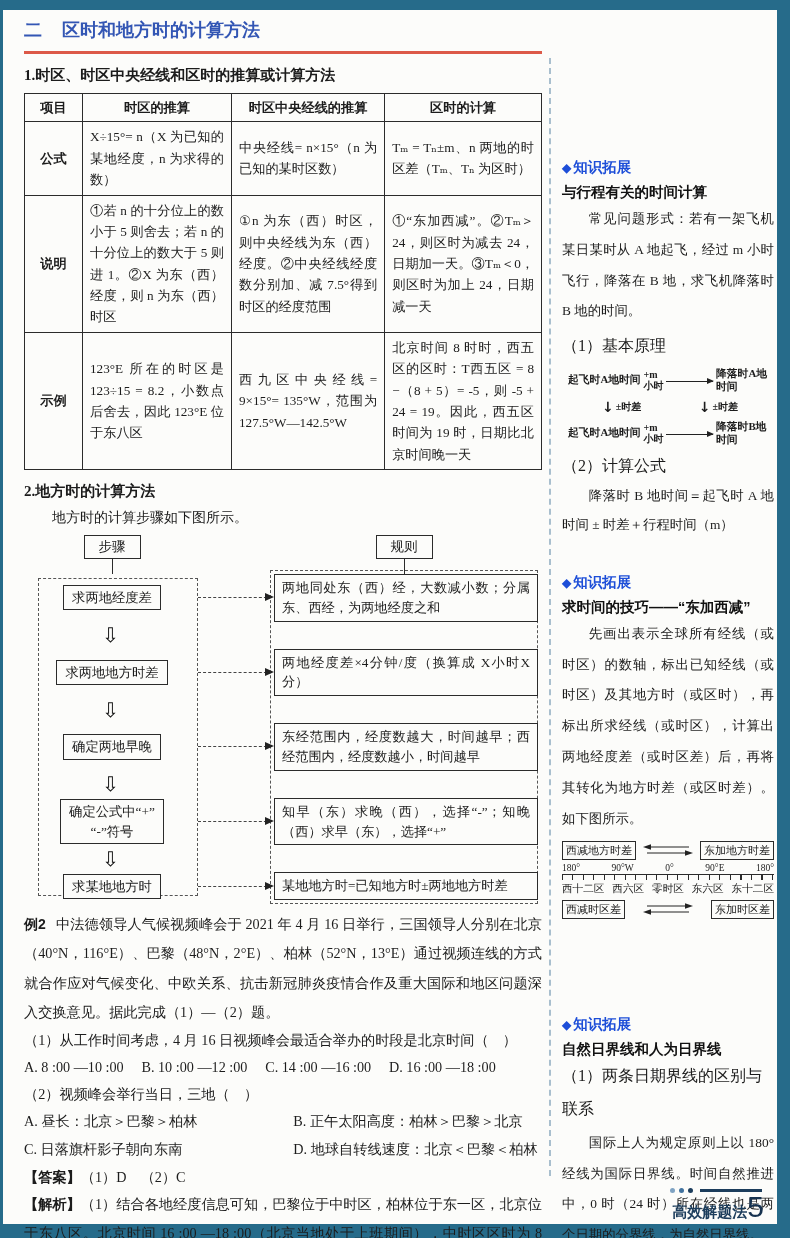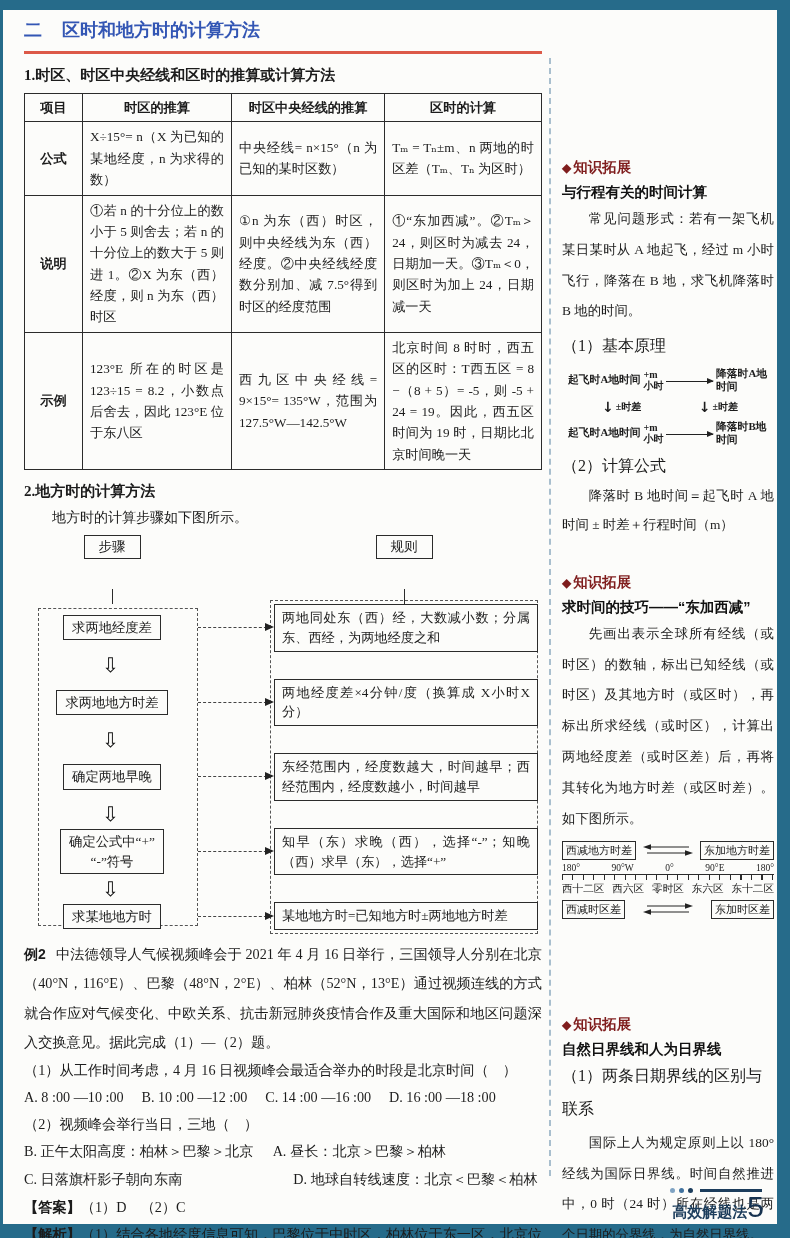--- a/index.html
+++ b/index.html
@@ -25,21 +25,21 @@
   table.calc th,table.calc td{border:1.4px solid #2b2b2b;padding:4px 7px;vertical-align:middle;}
   table.calc th{font-weight:bold;text-align:center;padding:3px 2px;}
   td.rowlab{font-weight:bold;text-align:center;width:44px;padding:2px;}
   td.cell{text-align:justify;}
   col.c0{width:50px;} col.c1{width:152px;} col.c2{width:156px;} col.c3{width:160px;}
   .intro{font-size:14px;text-indent:2em;margin:4px 0 8px 0;}
 
   
   .flowchart{position:relative;margin:2px 0 10px 2px;width:512px;}
   .fc-headers{display:flex;position:relative;z-index:2;}
-  .fc-hw{display:flex;flex-direction:column;align-items:center;gap:30px;}
+  .fc-hw{display:flex;flex-direction:column;align-items:center;}
   .fc-hw.left{width:172px;}
   .fc-hw.right{width:268px;margin-left:auto;}
   .fc-header{border:1.4px solid #2b2b2b;padding:2px 14px;font-size:13.5px;background:#fcfcfa;}
   .fc-vline{width:0;border-left:1.4px solid #2b2b2b;height:15px;}
   .fc-body{position:relative;}
   .fc-frame{position:absolute;border:1.4px dashed #555;}
   .fc-frame.left{left:12px;top:4px;width:158px;bottom:4px;}
   .fc-frame.right{right:0;top:-4px;width:266px;bottom:-4px;}
   .fc-rows{position:relative;z-index:1;}
   .fc-row{display:flex;align-items:center;}
@@ -59,21 +59,21 @@
   .ex-label{font-weight:bold;font-size:14px;font-family:"Liberation Sans","DejaVu Sans",sans-serif;margin-right:10px;}
   .qline{font-size:14.2px;line-height:1.9;}
   .optgrid{display:flex;flex-wrap:wrap;font-size:14.2px;line-height:1.95;}
   .optgrid .o{width:52%;} .optgrid .o.r{width:48%;}
   .blab{font-weight:bold;}
 
   
   .sidebar{position:absolute;left:562px;top:10px;width:212px;}
   .kb{margin-top:0;}
   .kb-badge{font-family:Liberation Sans, sans-serif;font-weight:bold;
-            font-size:14.5px;color:#7f1d1d;}
+            font-size:14.5px;color:#1d4ed8;}
   .kb-badge .dia{margin-right:2px;font-size:12px;}
   .kb-title{font-family:"Liberation Sans","DejaVu Sans",sans-serif;font-weight:bold;
             font-size:14.5px;color:#111;margin-top:6px;}
   .kb-p{font-size:13.4px;line-height:2.3;text-align:justify;text-indent:2em;margin:2px 0;}
   .kb-sub{font-size:16px;line-height:2.1;}
   .kb-formula{font-size:13.4px;line-height:2.1;text-indent:2em;text-align:justify;}
 
   
   .flight{margin:4px 0 2px 6px;width:200px;font-size:10.8px;}
   .f-row{display:flex;align-items:center;}
@@ -247,22 +247,22 @@
 
         </div>
       </div>
     </div>
 
     <div class="para"><span class="ex-label">例2</span><span>中法德领导人气候视频峰会于 2021 年 4 月 16 日举行，三国领导人分别在北京（40°N，116°E）、巴黎（48°N，2°E）、柏林（52°N，13°E）通过视频连线的方式就合作应对气候变化、中欧关系、抗击新冠肺炎疫情合作及重大国际和地区问题深入交换意见。据此完成（1）—（2）题。</span></div>
     <div class="qline">（1）从工作时间考虑，4 月 16 日视频峰会最适合举办的时段是北京时间（　）</div>
     <div class="qline">A. 8 :00 —10 :00　 B. 10 :00 —12 :00　 C. 14 :00 —16 :00　 D. 16 :00 —18 :00</div>
     <div class="qline">（2）视频峰会举行当日，三地（　）</div>
     <div class="optgrid">
+      <span class="o">A. 昼长：北京＞巴黎＞柏林</span>
       <span class="o r">B. 正午太阳高度：柏林＞巴黎＞北京</span>
-      <span class="o">A. 昼长：北京＞巴黎＞柏林</span>
       <span class="o">C. 日落旗杆影子朝向东南</span>
       <span class="o r">D. 地球自转线速度：北京＜巴黎＜柏林</span>
     </div>
     <div class="qline"><span class="blab">【答案】</span><span>（1）D　（2）C</span></div>
     <div class="para" style="line-height:2.0;margin-top:0;"><span class="blab">【解析】</span><span>（1）结合各地经度信息可知，巴黎位于中时区，柏林位于东一区，北京位于东八区。北京时间 16 :00 —18 :00（北京当地处于上班期间），中时区区时为 8 :00 —10 :00（当地处于上班时间），东一区区时为 9 :00 —11 :00（当地处于上班时间），D 项正确。（2）4 月 16 日，太阳直射点位于北半球，北半球除极昼地区外，纬度越高，昼越长，所以，昼长：柏林＞巴黎＞北京。正午太阳高度：北京＞巴黎＞</span></div>
   </div>
 
   <div class="sidebar">
 
     <div class="kb" style="margin-top:148px;">

